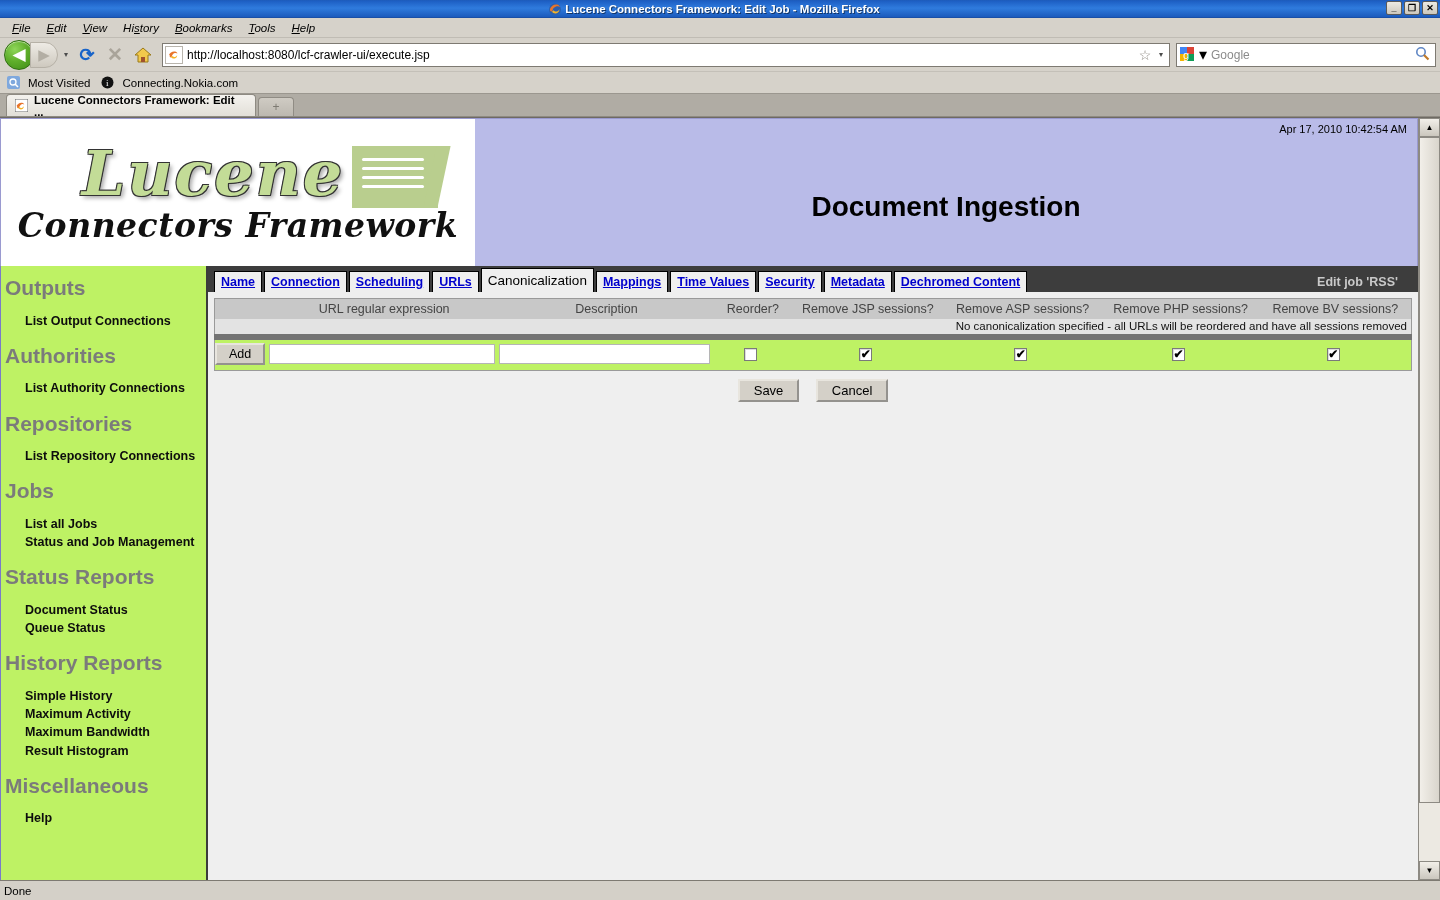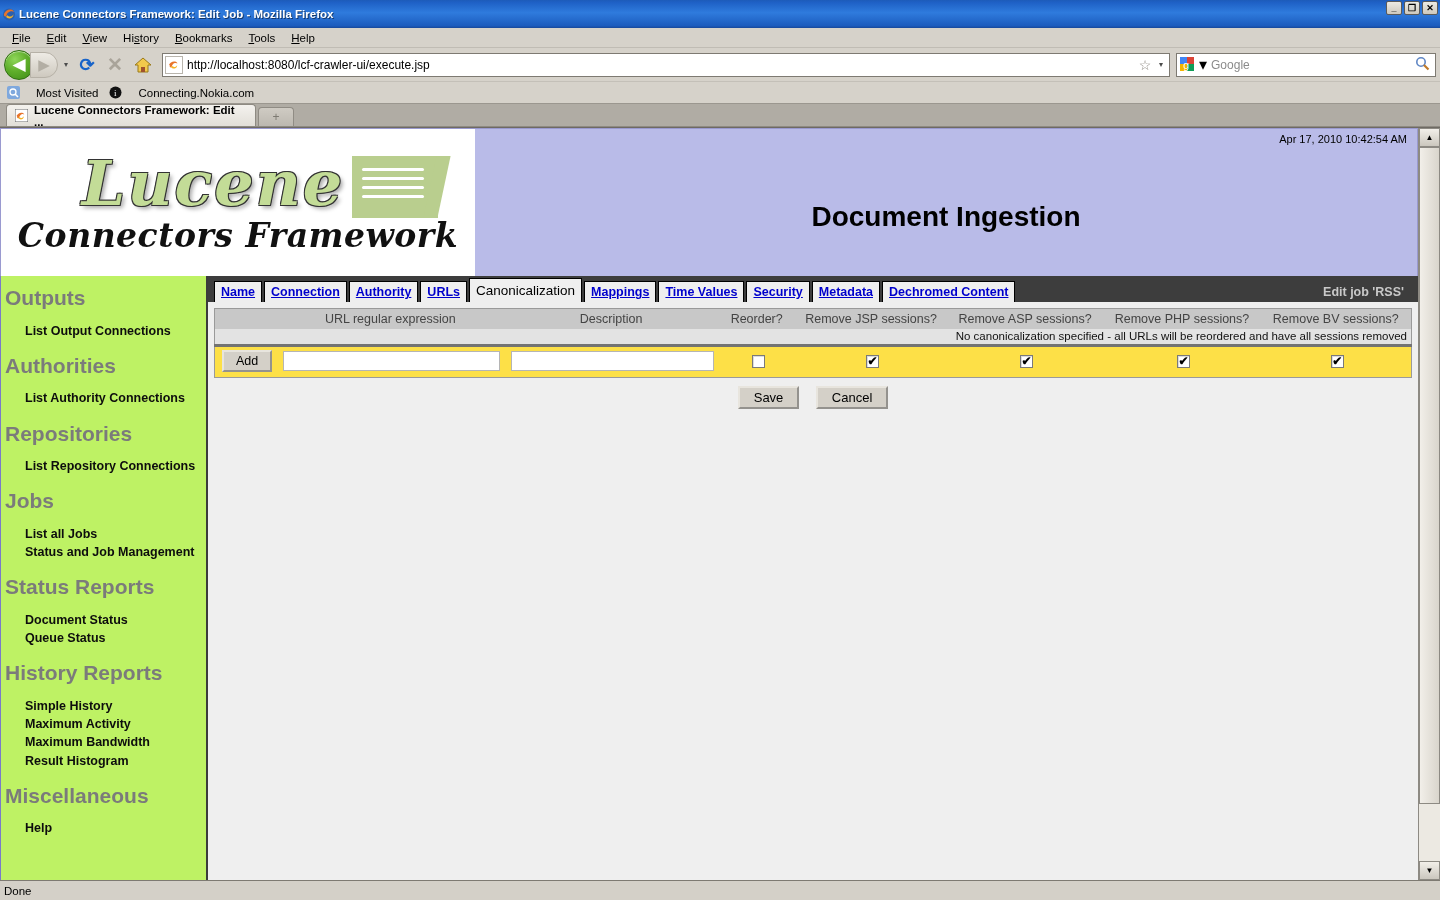--- a/index.html
+++ b/index.html
@@ -12,27 +12,28 @@
   }
 
   
   #window {
     width: 1440px; height: 900px;
     display: flex; flex-direction: column;
     background: #d4d0c8;
   }
 
   .titlebar {
-    height: 28px;
+    height: 18px;
     background: linear-gradient(to bottom, #1d5bb9 0%, #1e60c5 8%, #2f7bdd 45%, #1c5cbe 92%, #17489a 100%);
     display: flex; align-items: center;
     padding: 0 14px 0 2px;
     color: #fff;
     font-size: 11px; font-weight: bold;
     position: relative;
+    justify-content: center;
   }
   .titlebar .ffico {
     width: 14px; height: 14px; margin-right: 3px;
     position: relative; flex: 0 0 auto;
   }
   .titlebar .title-text {
     white-space: nowrap;
     text-shadow: 1px 1px 0 rgba(0,0,0,0.5);
     font-size: 11.5px;
   }
@@ -55,20 +56,21 @@
     height: 20px;
     background: #d6d2ca;
     border-bottom: 1px solid #c0bcb4;
     display: flex; align-items: center;
     padding-left: 4px;
     font-size: 11.5px; color: #000;
   }
   .menubar .mi {
     padding: 2px 8px;
     cursor: default;
+    font-style: italic;
   }
   .menubar .mi u { text-decoration: underline; }
 
   
   .navbar {
     height: 34px;
     background: #d6d2ca;
     display: flex; align-items: center;
     padding: 0 4px;
     gap: 2px;
@@ -151,21 +153,21 @@
   
   .bmbar {
     height: 22px;
     background: #d6d2ca;
     display: flex; align-items: center;
     padding-left: 6px;
     gap: 4px;
     font-size: 11.5px; color: #000;
     border-bottom: 1px solid #9b978f;
   }
-  .bmbar .bmitem { display: flex; align-items: center; gap: 16px; padding: 0 6px 0 0;}
+  .bmbar .bmitem { display: flex; align-items: center; gap: 8px; padding: 0 6px 0 0;}
   .bmico { width: 14px; height: 14px; display: inline-flex; align-items:center; justify-content:center;}
 
   
   .tabstrip {
     height: 23px;
     background: #b0aca4;
     display: flex; align-items: flex-end;
     padding-left: 6px;
     border-bottom: 1px solid #8e8a82;
   }
@@ -338,21 +340,21 @@
     white-space: nowrap;
   }
   .jtab.active {
     color: #000; text-decoration: none;
     font-weight: normal;
     font-size: 13.5px;
     background: #efefef;
     height: 24px;
   }
   .jobname {
-    position: absolute; right: 14px; bottom: 3px;
+    position: absolute; right: 20px; bottom: 3px;
     color: #c9c9c9; font-size: 12.5px; font-weight: bold;
   }
 
   
   .content {
     flex: 1 1 auto;
     background: #efefef;
     padding: 6px 6px 0 6px;
     overflow: hidden;
   }
@@ -377,21 +379,21 @@
     border: none;
     text-align: center;
   }
   tr.noteRow td {
     background: #e3e3e3;
     text-align: right;
     font-size: 11.5px;
     color: #111;
     padding: 1px 4px 2px 4px;
   }
-  tr.formRow td { background: #fde047; padding: 4px 4px 6px 7px; border-top: 3px solid #737373;}
+  tr.formRow td { background: #bef264; padding: 4px 4px 6px 0; border-top: 6px solid #737373;}
   .addbtn {
     font-family: "Liberation Sans", sans-serif;
     font-size: 12.5px;
     padding: 2px 12px;
     background: #d4d0c8;
     border: 2px outset #e8e5de;
     color: #000;
   }
   .tinput {
     width: 100%;
@@ -630,21 +632,21 @@
           <div class="sb-head">Miscellaneous</div>
           <div class="sb-gap"></div>
           <div class="sb-link">Help</div>
         </div>
 
         <div class="main">
 
           <div class="tabrow">
             <div class="jtab">Name</div>
             <div class="jtab">Connection</div>
-            <div class="jtab">Authority</div>
+            <div class="jtab">Scheduling</div>
             <div class="jtab">URLs</div>
             <div class="jtab active">Canonicalization</div>
             <div class="jtab">Mappings</div>
             <div class="jtab">Time Values</div>
             <div class="jtab">Security</div>
             <div class="jtab">Metadata</div>
             <div class="jtab">Dechromed Content</div>
             <div class="jobname">Edit job 'RSS'</div>
           </div>
 

